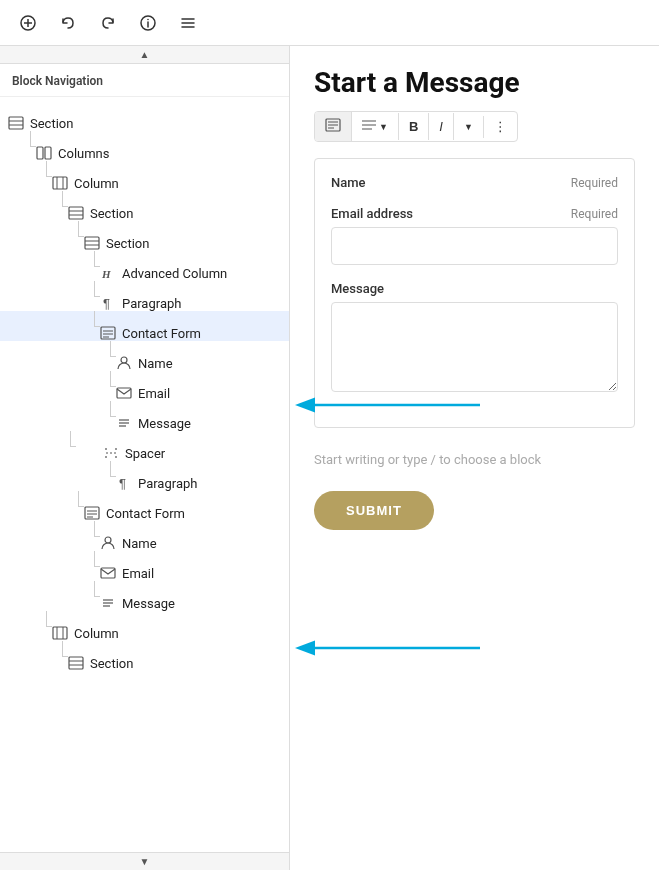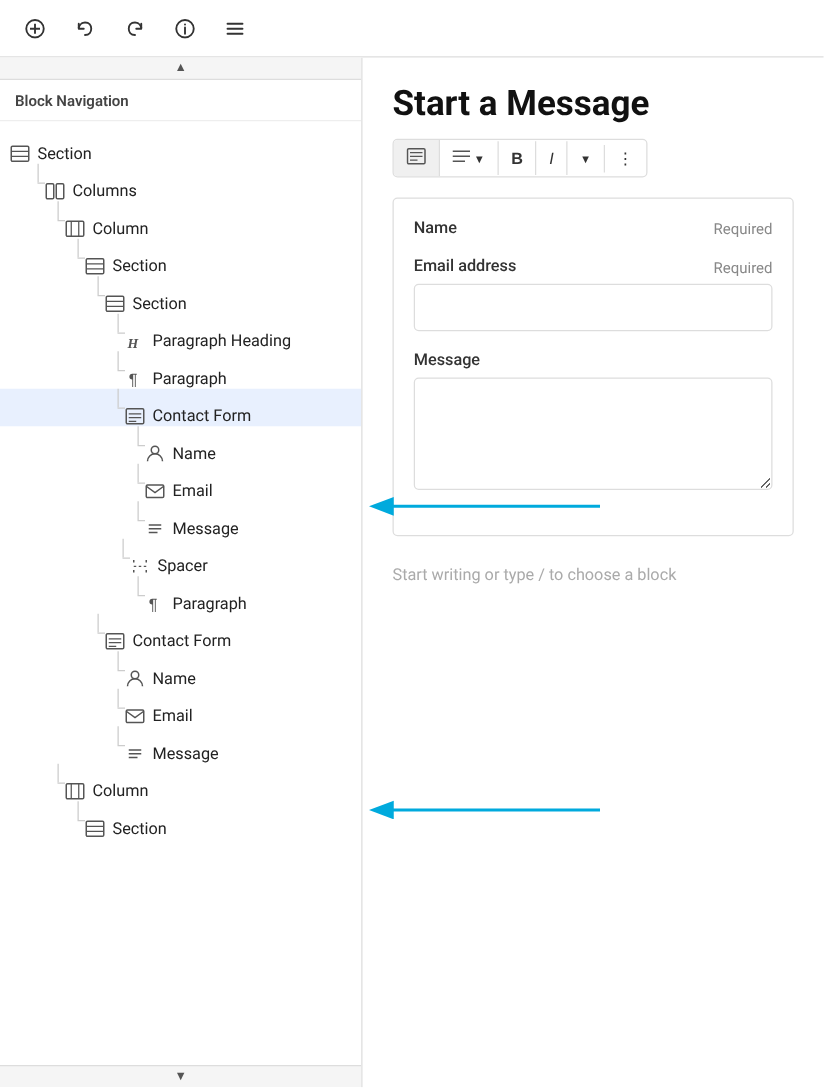--- a/index.html
+++ b/index.html
@@ -376,21 +376,21 @@
           <span style="display:inline-block;width:12px;height:30px;position:relative;flex-shrink:0;">
             <span style="position:absolute;left:6px;top:0;width:1px;height:15px;background:#ccc;display:block;"></span>
             <span style="position:absolute;left:6px;top:15px;width:6px;height:1px;background:#ccc;display:block;"></span>
           </span>
           <span class="nav-item-label">
             <span class="icon-svg">
               <svg width="16" height="16" viewBox="0 0 16 16" fill="none">
                 <text x="2" y="13" font-size="11" font-family="serif" fill="#555" font-style="italic" font-weight="bold">H</text>
               </svg>
             </span>
-            <span>Paragraph Heading</span>
+            <span>Advanced Column</span>
           </span>
         </div>
 
         <div class="nav-item indent-5">
           <span style="display:inline-block;width:12px;height:30px;position:relative;flex-shrink:0;">
             <span style="position:absolute;left:6px;top:0;width:1px;height:15px;background:#ccc;display:block;"></span>
             <span style="position:absolute;left:6px;top:15px;width:6px;height:1px;background:#ccc;display:block;"></span>
           </span>
           <span class="nav-item-label">
             <span class="icon-svg">
@@ -462,21 +462,21 @@
               <svg width="16" height="16" viewBox="0 0 16 16" fill="none">
                 <line x1="3" y1="5" x2="13" y2="5" stroke="#555" stroke-width="1.2"></line>
                 <line x1="3" y1="8" x2="13" y2="8" stroke="#555" stroke-width="1.2"></line>
                 <line x1="3" y1="11" x2="10" y2="11" stroke="#555" stroke-width="1.2"></line>
               </svg>
             </span>
             <span>Message</span>
           </span>
         </div>
 
-        <div class="nav-item" style="padding-left:92px;">
+        <div class="nav-item" style="padding-left:64px;gap:27px;">
           <span style="display:inline-block;width:12px;height:30px;position:relative;flex-shrink:0;">
             <span style="position:absolute;left:6px;top:0;width:1px;height:15px;background:#ccc;display:block;"></span>
             <span style="position:absolute;left:6px;top:15px;width:6px;height:1px;background:#ccc;display:block;"></span>
           </span>
           <span class="nav-item-label">
             <span class="icon-svg">
               <svg width="16" height="16" viewBox="0 0 16 16" fill="none">
                 <line x1="3" y1="8" x2="13" y2="8" stroke="#555" stroke-width="1" stroke-dasharray="2,2"></line>
                 <line x1="3" y1="3" x2="3" y2="5" stroke="#555" stroke-width="1.2"></line>
                 <line x1="3" y1="11" x2="3" y2="13" stroke="#555" stroke-width="1.2"></line>
@@ -670,20 +670,21 @@
           <span class="form-label">Message</span>
         </div>
         <textarea class="form-textarea" style=""></textarea>
       </div>
     </div>
 
     
     <div class="block-placeholder">Start writing or type / to choose a block</div>
 
     
+    <button class="submit-btn">SUBMIT</button>
   </div>
 </div>
 
 <svg style="position:fixed;top:0;left:0;width:659px;height:870px;pointer-events:none;">
 
   <defs>
     <marker id="arrow-head1" markerWidth="8" markerHeight="8" refX="6" refY="3" orient="auto">
       <path d="M0,0 L0,6 L8,3 z" fill="#00aadd"></path>
     </marker>
     <marker id="arrow-head2" markerWidth="8" markerHeight="8" refX="6" refY="3" orient="auto">

